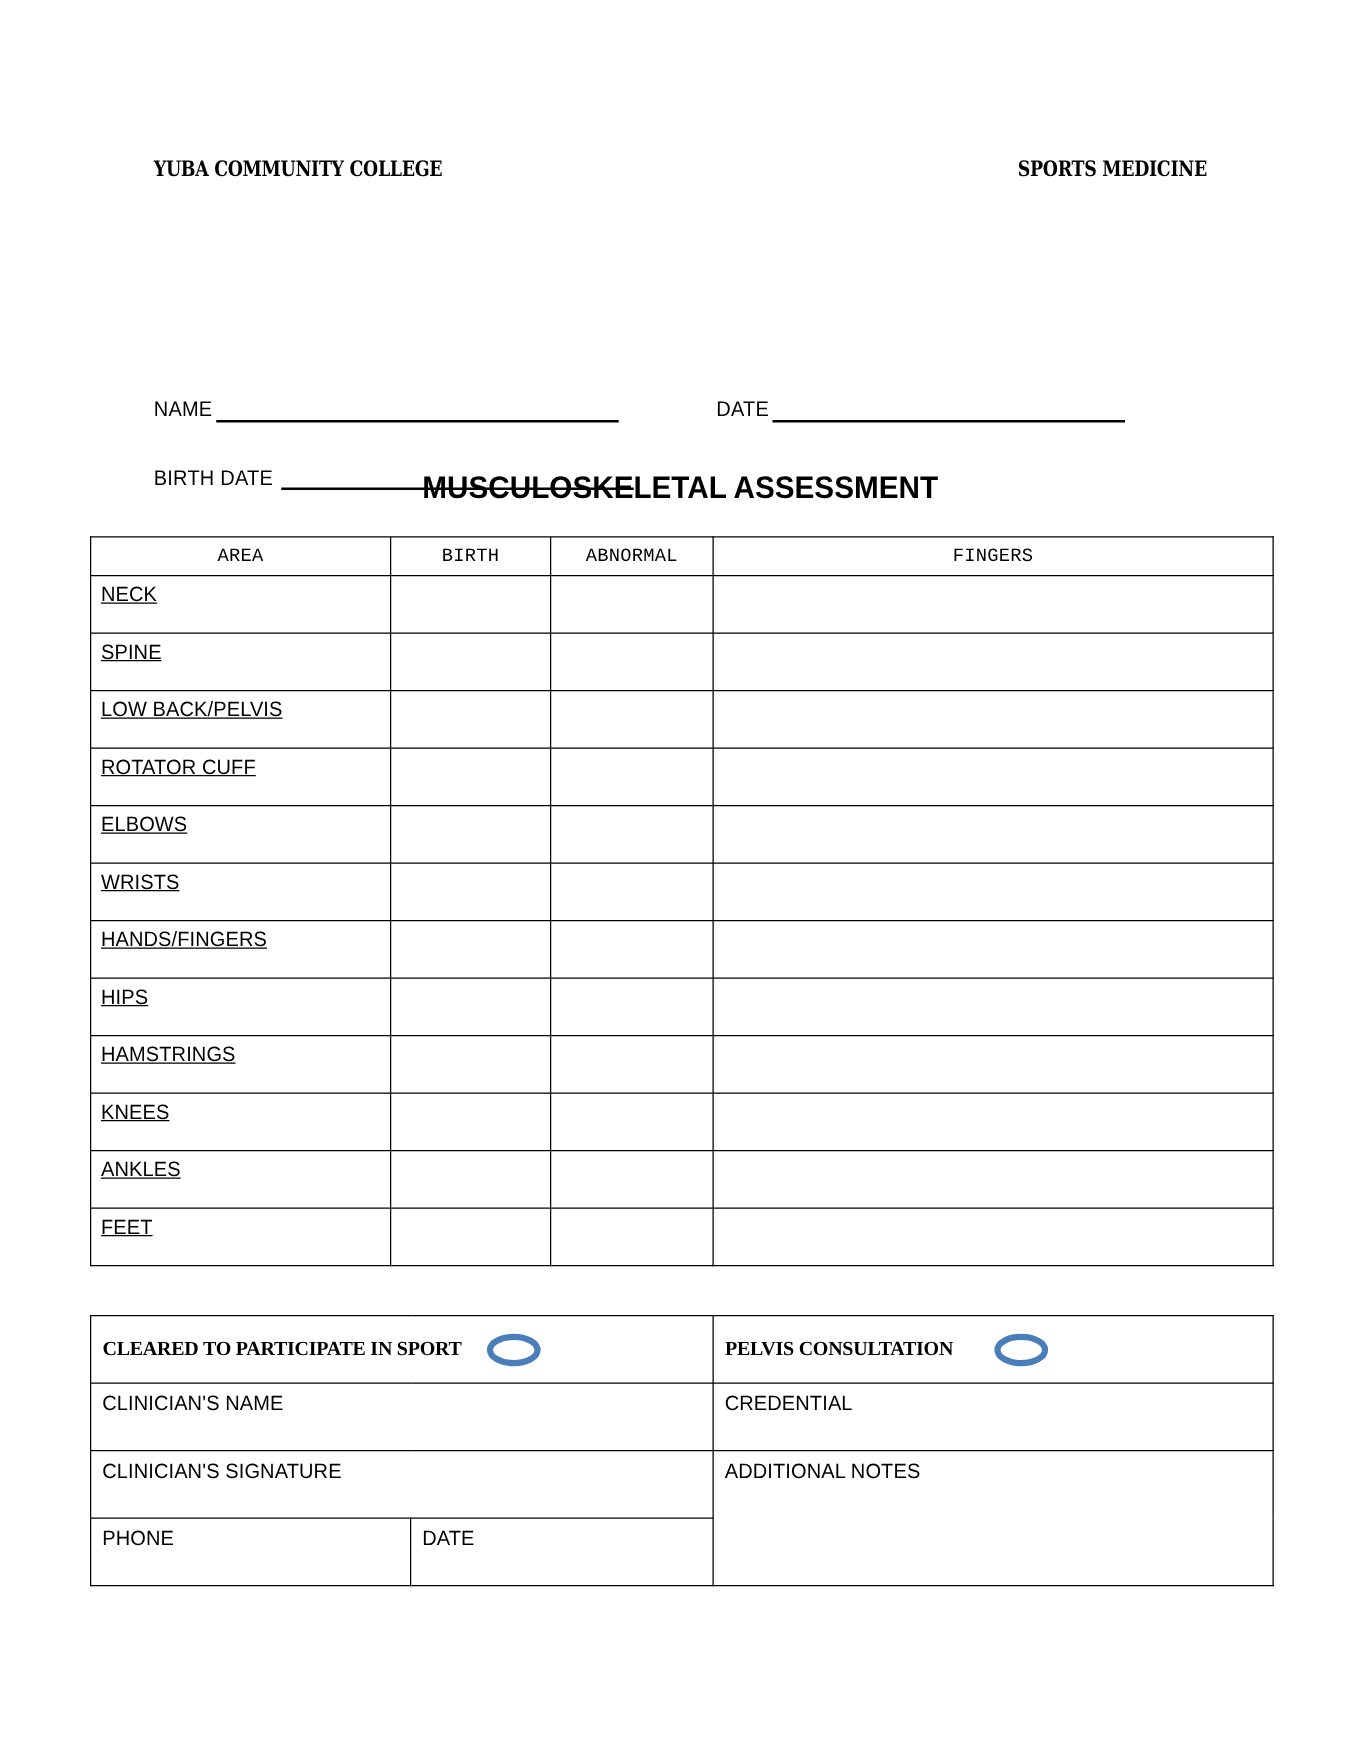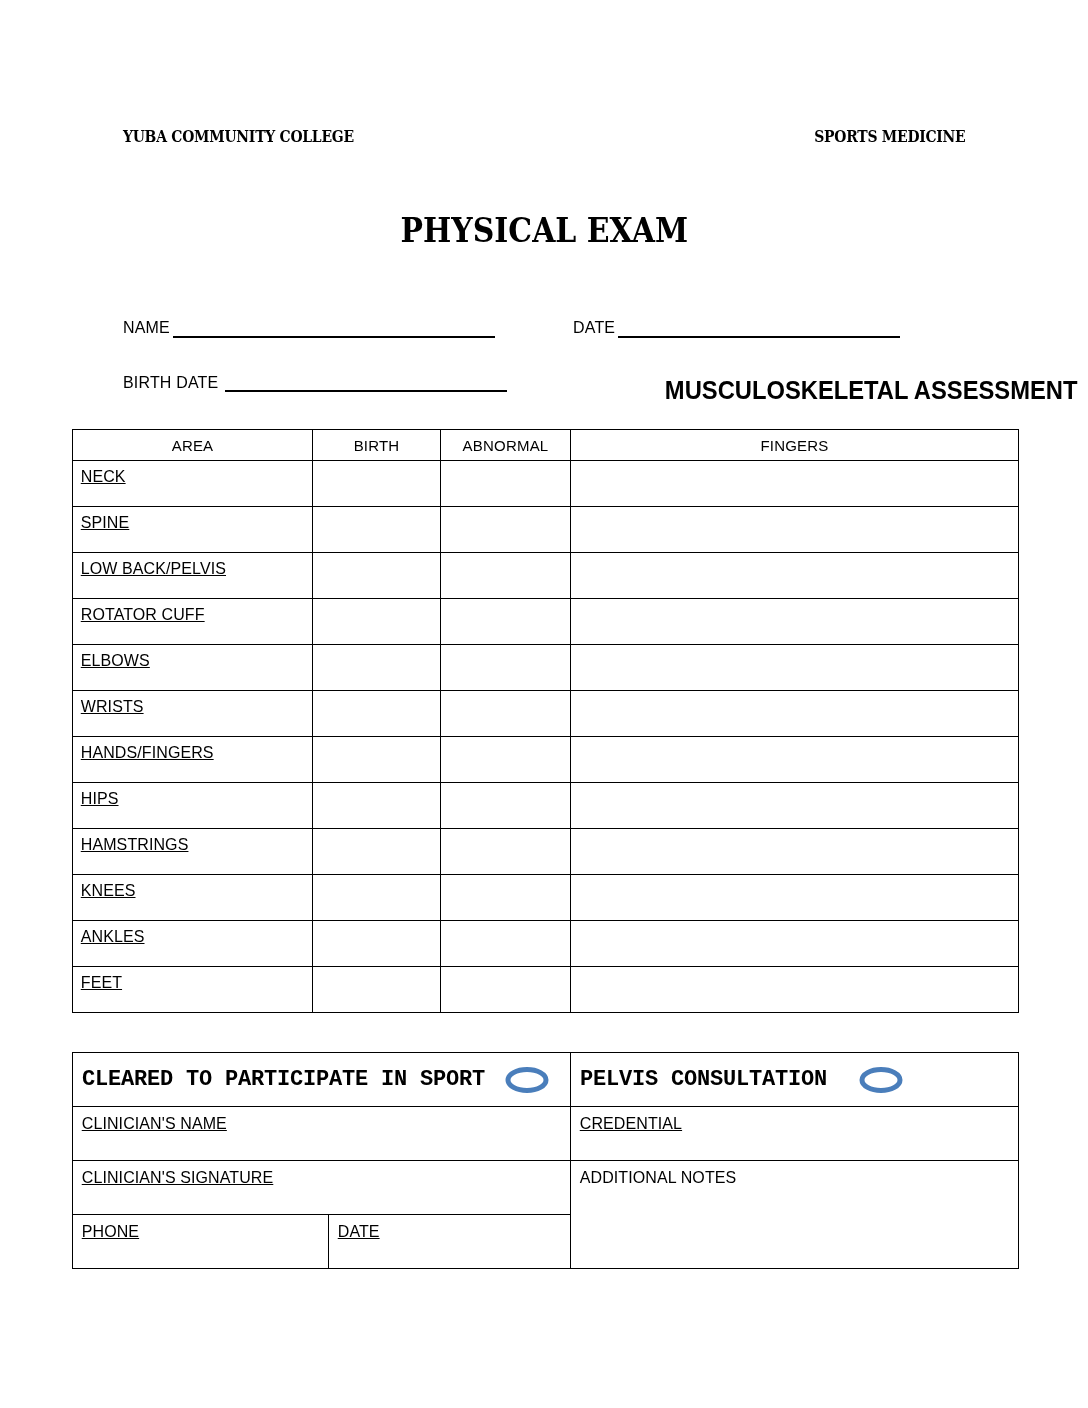--- a/index.html
+++ b/index.html
@@ -101,21 +101,21 @@
   .line-date    { width: 282px; }
   .line-birth   { width: 282px; }
   .line-sid     { width: 203px; }
 
   
   .section-title {
     position: absolute;
     left: 0;
     top: 377px;
     width: 1088px;
-    text-align: right;
+    text-align: center;
     font-family: "Liberation Sans", sans-serif;
     font-weight: 700;
     font-size: 25px;
     letter-spacing: 0px;
     line-height: 1.1;
   }
   .section-title span {
     display: inline-block;
     transform: scaleX(0.95);
   }
@@ -132,21 +132,21 @@
   .assessment th,
   .assessment td {
     border: 1.6px solid #000;
     padding: 0;
     vertical-align: top;
   }
   .assessment thead th {
     height: 30px;
     text-align: center;
     vertical-align: middle;
-    font-family: Liberation Sans, sans-serif;
+    font-family: Liberation Mono, monospace;
     font-weight: 400;
     font-size: 15px;
     letter-spacing: 0.2px;
   }
   .assessment tbody td {
     height: 45px;
     text-decoration: underline;
   }
   .row-label {
     font-family: "Liberation Sans", sans-serif;
@@ -186,37 +186,36 @@
     height: 53px;
     position: relative;
   }
   .clear-inner {
     display: flex;
     align-items: center;
     height: 100%;
     padding-left: 9px;
   }
   .clear-text {
-    font-family: Liberation Mono, monospace;
+    font-family: Liberation Serif, serif;
     font-weight: 700;
-    font-size: 22px;
+    font-size: 16px;
     letter-spacing: -0.2px;
     white-space: nowrap;
     line-height: 1;
   }
   .ring {
     margin-left: 18px;
     flex: 0 0 auto;
     display: block;
   }
   .ring.pending { margin-left: 30px; }
 
   .note-cell {
     height: 53px;
-    text-decoration: underline;
   }
   .note-label {
     font-family: "Liberation Sans", sans-serif;
     font-size: 16.5px;
     font-weight: 400;
     padding: 7px 0 0 9px;
     white-space: nowrap;
     display: block;
     letter-spacing: 0.1px;
     transform: scaleX(0.97);
@@ -228,23 +227,20 @@
 </head>
 <body>
 
 <div class="page">
 
   <div class="top-header">
     <div class="decorative">YUBA COMMUNITY COLLEGE</div>
     <div class="decorative right">SPORTS MEDICINE</div>
   </div>
 
-  <div class="doc-title">
-    <span>PHYSICAL EXAM</span>
-  </div>
 
   <div class="fields">
 
     <div class="field-row">
       <div class="field left">
         <span class="field-label">NAME</span>
         <span class="field-line line-name"></span>
       </div>
       <div class="field right">
         <span class="field-label">DATE</span>

